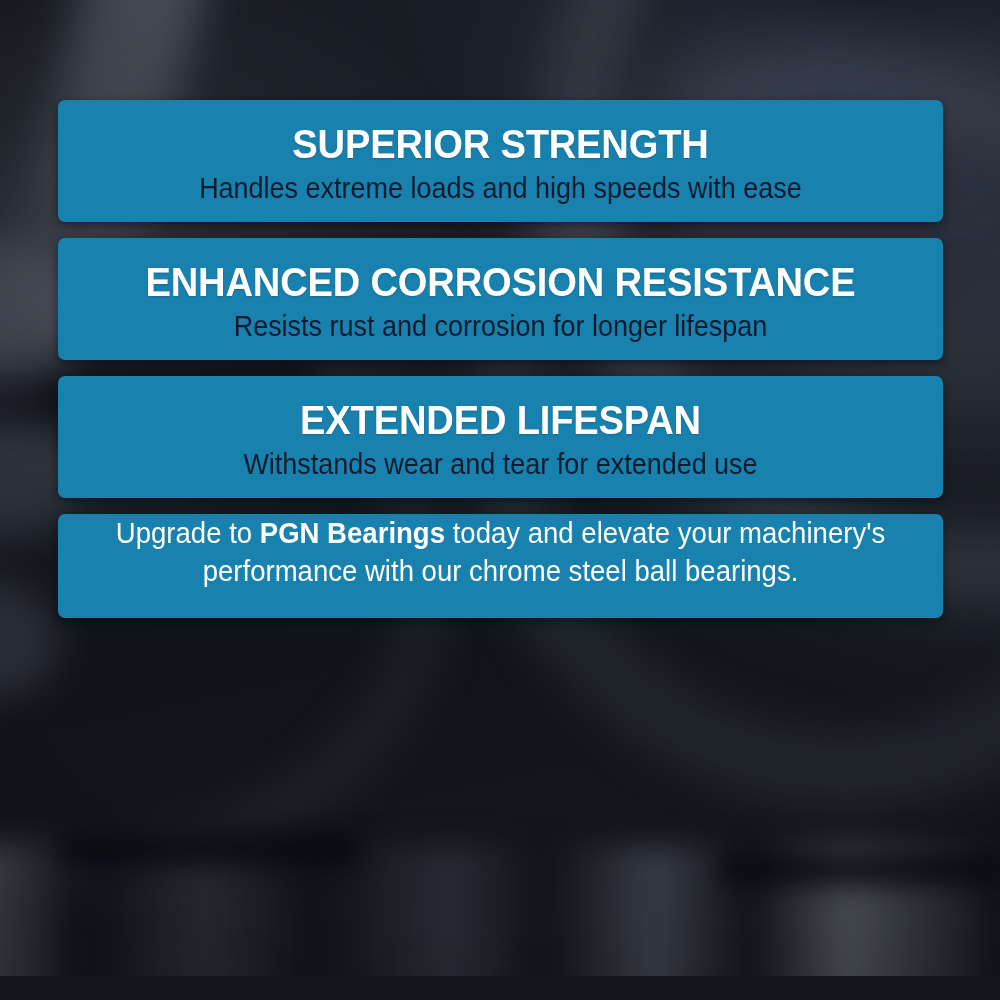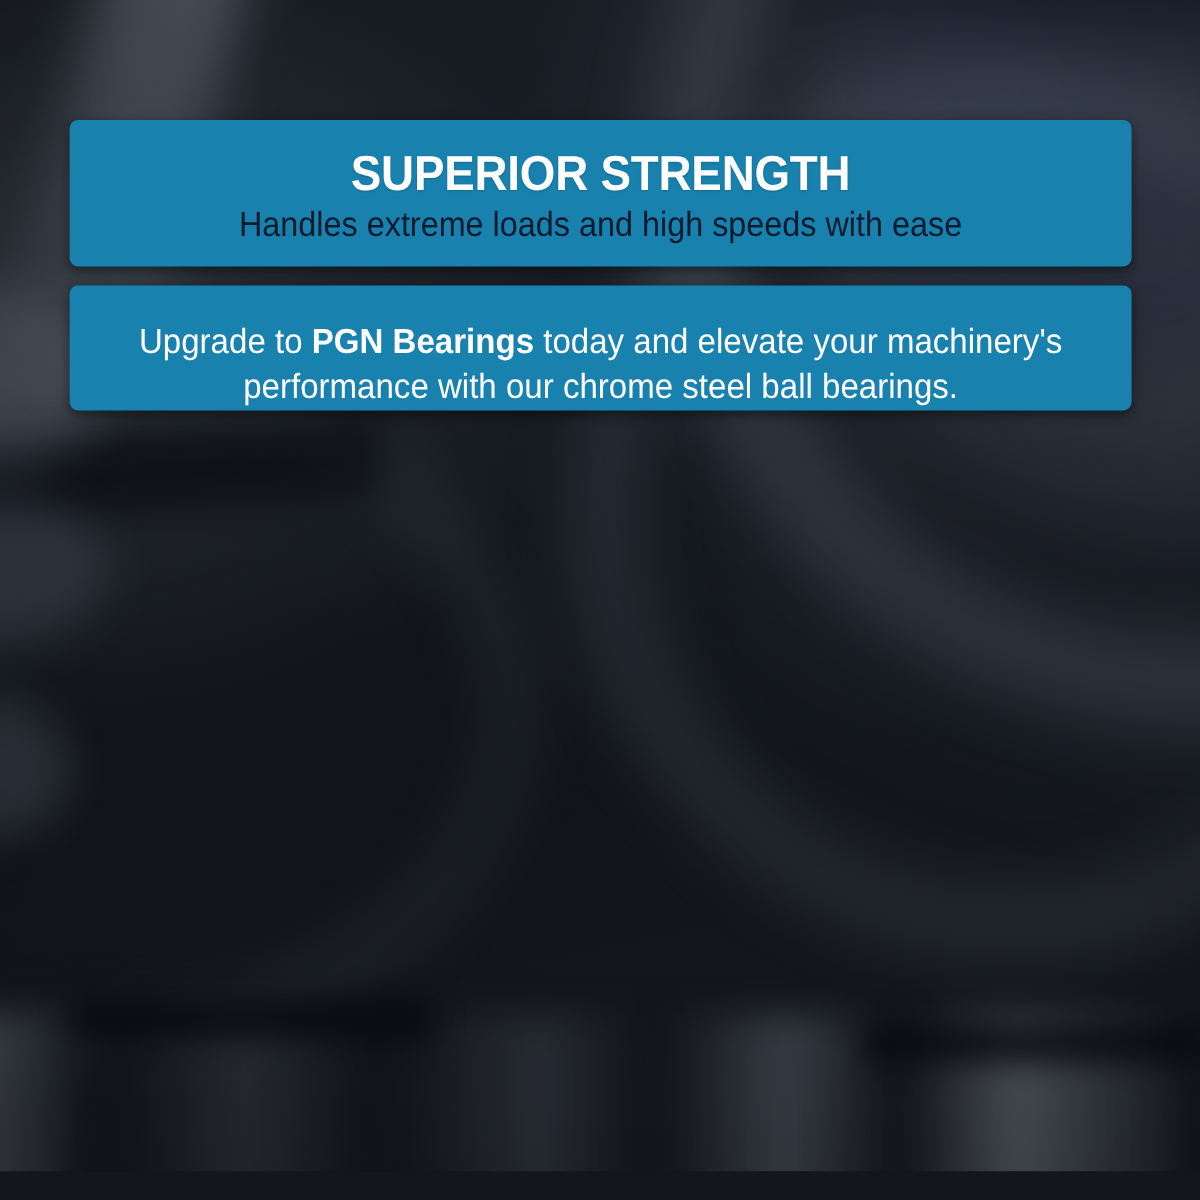--- a/index.html
+++ b/index.html
@@ -157,21 +157,21 @@
   .card.feature {
     height: 122px;
     margin-bottom: 16px;
     padding: 20px 24px 0 24px;
   }
   .card.cta {
     height: 104px;
     margin-bottom: 0;
     padding: 0 16px;
     display: flex;
-    align-items: flex-end;
+    align-items: flex-start;
     justify-content: center;
   }
   .card-title {
     color: #ffffff;
     font-weight: bold;
     font-size: 41px;
     line-height: 48px;
     letter-spacing: -0.2px;
     white-space: nowrap;
     transform: scaleX(0.93);
@@ -225,22 +225,30 @@
     <div class="vignette"></div>
   </div>
 
   <div class="cards">
 
     <div class="card feature">
       <div class="card-title">SUPERIOR STRENGTH</div>
       <div class="card-sub">Handles extreme loads and high speeds with ease</div>
     </div>
 
-
-
+    <div class="card feature">
+      <div class="card-title">ENHANCED CORROSION RESISTANCE</div>
+      <div class="card-sub">Resists rust and corrosion for longer lifespan</div>
+    </div>
+
+
+    <div class="card feature">
+      <div class="card-title">EXTENDED LIFESPAN</div>
+      <div class="card-sub">Withstands wear and tear for extended use</div>
+    </div>
 
 
     <div class="card cta">
       <div class="cta-text"><span>Upgrade to </span><b>PGN Bearings</b><span> today and elevate your machinery's performance with our chrome steel ball bearings.</span></div>
     </div>
 
   </div>
 </div>
 
 </body></html>

